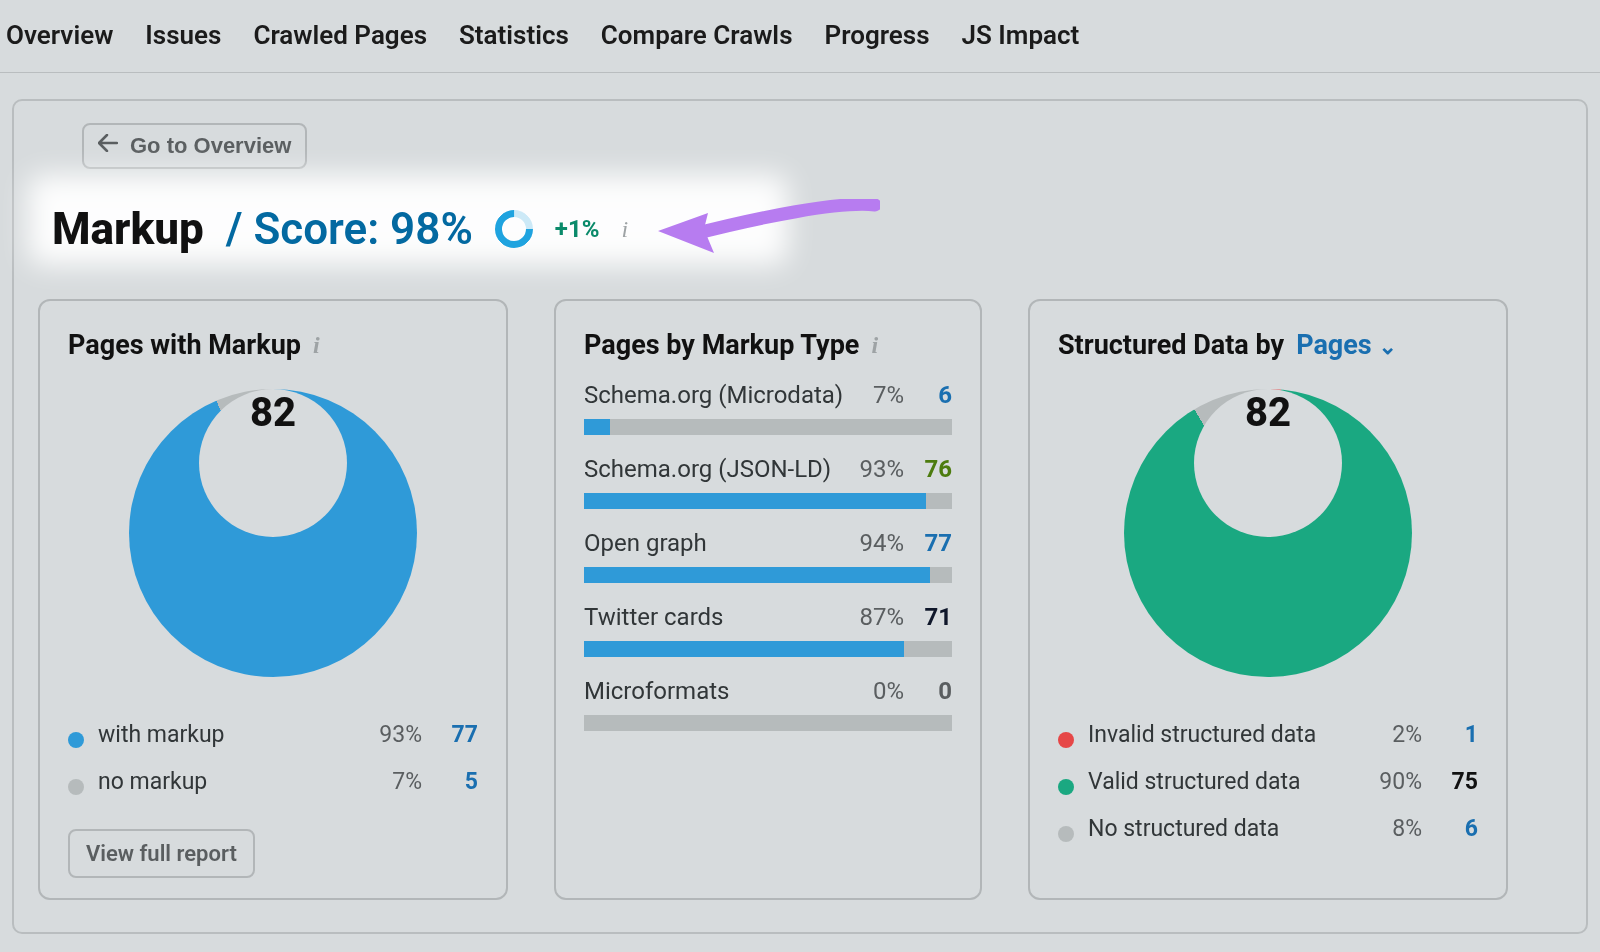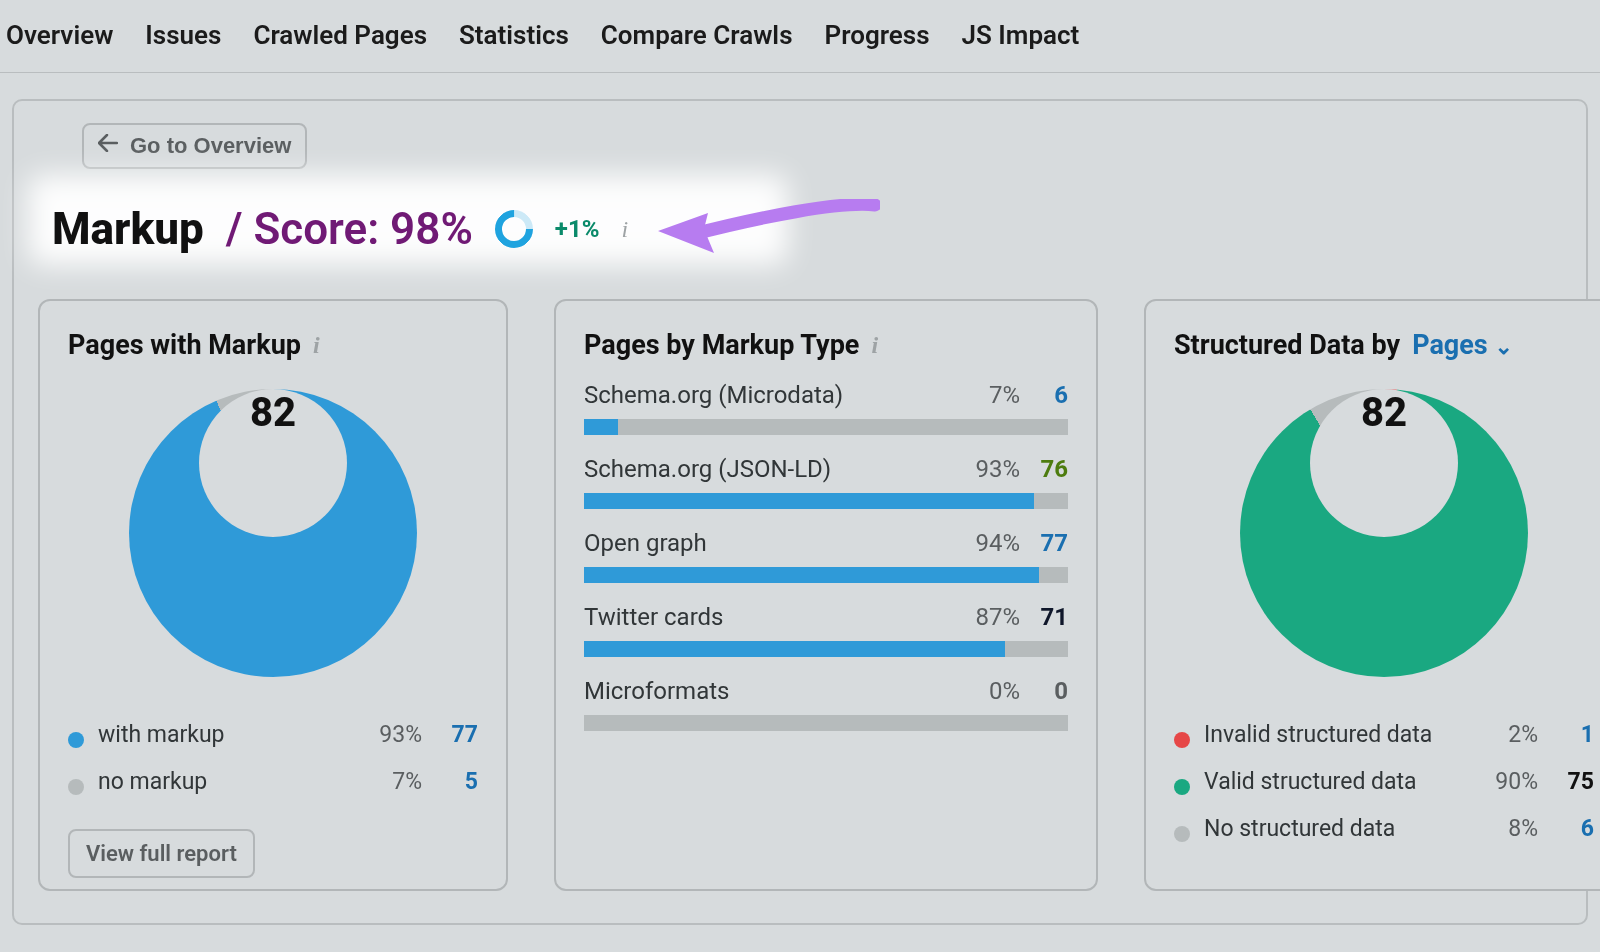--- a/index.html
+++ b/index.html
@@ -61,21 +61,21 @@
     position: absolute;
     left: -10px; top: -14px;
     width: 760px; height: 90px;
     background: rgba(255,255,255,0.95);
     border-radius: 14px;
     filter: blur(14px);
     z-index: 0;
   }
   .title-row > *:not(.glow) { position: relative; z-index: 1; }
   .title-main { font-size: 44px; font-weight: 800; }
-  .title-sub  { font-size: 44px; font-weight: 600; color: #701a75; text-align: center; }
+  .title-sub  { font-size: 44px; font-weight: 600; color: #0369a1; text-align: center; }
   .score-ring {
     width: 38px; height: 38px;
     border: 7px solid #1fa3df;
     border-radius: 50%;
     border-top-color: rgba(31,163,223,0.22);
     transform: rotate(45deg);
   }
   .delta { font-size: 24px; font-weight: 700; color: #0a8a6a; }
   .info-i {
     font-family: Georgia, serif;
@@ -94,26 +94,26 @@
 
   
   .cards {
     display: flex;
     gap: 46px;
     margin-top: 30px;
   }
   .card {
     border: 2px solid #b2b6b8;
     border-radius: 12px;
-    padding: 28px 28px 11px;
+    padding: 28px 28px 20px;
     background: #d7dbdd;
     flex: 0 0 auto;
   }
   .card.c1 { width: 470px; }
-  .card.c2 { width: 544px; }
+  .card.c2 { width: 428px; }
   .card.c3 { width: 480px; }
 
   .card-title {
     font-size: 27px;
     font-weight: 700;
     display: flex;
     align-items: center;
     gap: 12px;
   }
   .card-title .link { color: #1a6fb0; font-weight: 700; cursor: pointer; }

